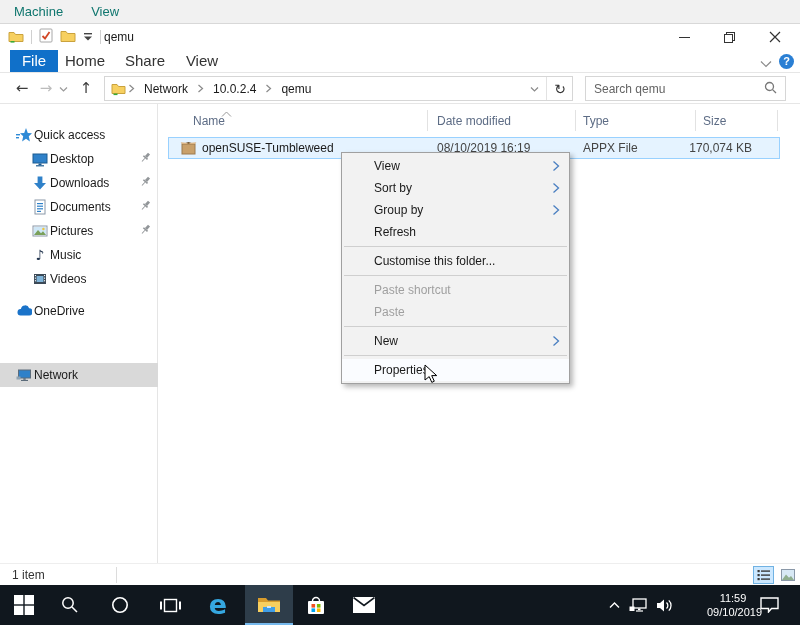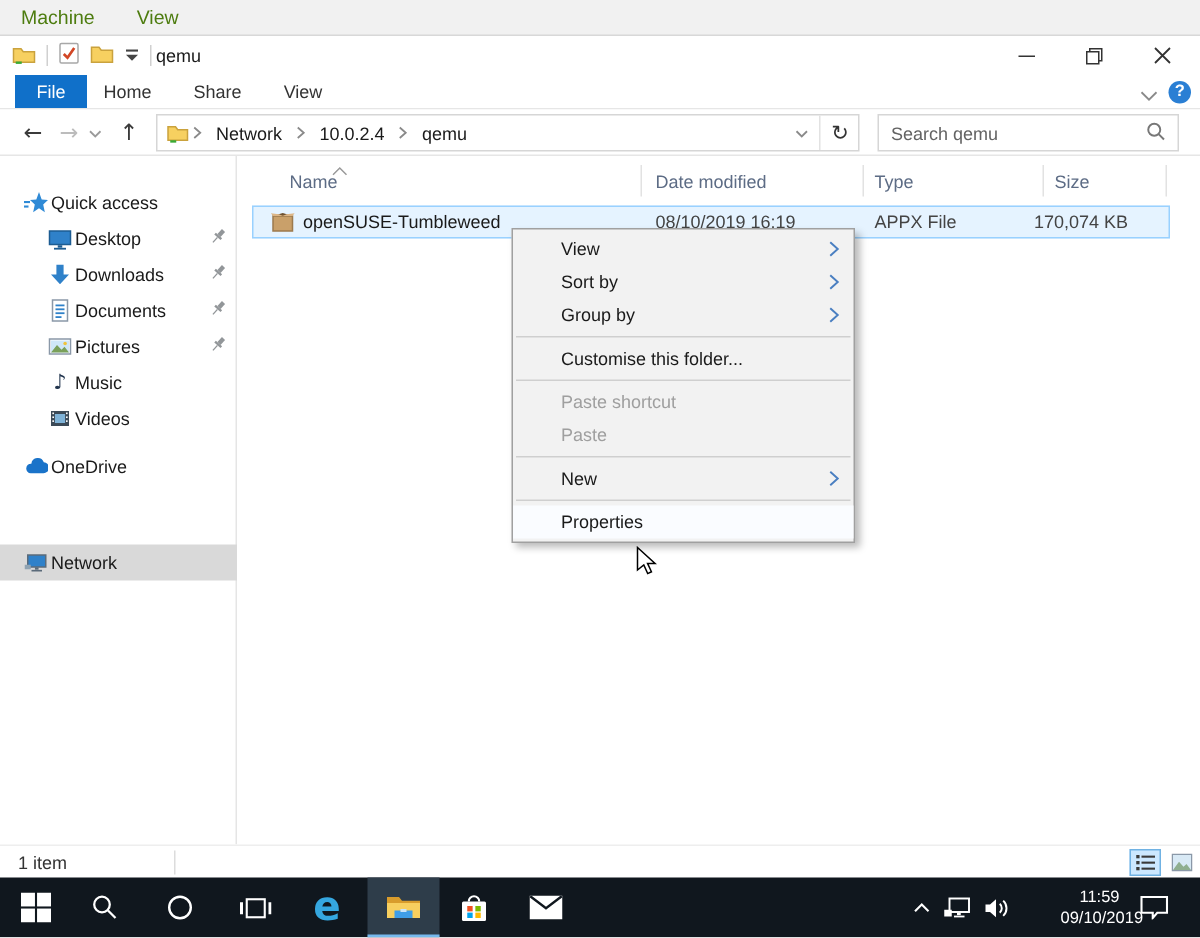--- a/index.html
+++ b/index.html
@@ -2,34 +2,34 @@
 <html><head>
 <meta charset="utf-8">
 <style>
   * { margin:0; padding:0; box-sizing:border-box; }
   body { font-family:"Liberation Sans","DejaVu Sans",sans-serif; }
   #screen { position:relative; width:800px; height:625px; background:#fff; overflow:hidden;
             font-size:12px; color:#1a1a1a; }
 
   
   .vmbar { position:absolute; left:0; top:0; width:800px; height:24px; background:#f1f1f1;
-           border-bottom:1px solid #d8d8d8; display:flex; align-items:center; font-size:13px; color:#4d7c0f; }
+           border-bottom:1px solid #d8d8d8; display:flex; align-items:center; font-size:13px; color:#0f766e; }
   .vmbar .vm-item { padding:0 14px; height:24px; line-height:24px; cursor:default; }
 
   
   .titlebar { position:absolute; left:0; top:24px; width:800px; height:26px; background:#fff; }
   .qat { position:absolute; left:8px; top:0; height:26px; display:flex; align-items:center; gap:7px; }
   .qat-sep { width:1px; height:14px; background:#d0d0d0; }
   .win-title { position:absolute; left:104px; top:6px; font-size:12px; color:#1a1a1a; }
   .wc { position:absolute; top:0; width:32px; height:26px; display:flex; align-items:center; justify-content:center; }
   .minbar { width:11px; height:1px; background:#333; }
 
   
   .tabs { position:absolute; left:0; top:50px; width:800px; height:23px; background:#fff; border-bottom:1px solid #e6e6e6; }
-  .tab { position:absolute; top:0; height:22px; line-height:22px; text-align:center; color:#333; font-size:12px; }
+  .tab { position:absolute; top:0; height:22px; line-height:22px; text-align:center; color:#333; font-size:15px; }
   .tab.active { background:#1070c9; color:#fff; }
   .ribbon-chev { position:absolute; right:28px; top:7px; }
   .help-btn { position:absolute; right:6px; top:4px; width:15px; height:15px; border-radius:50%;
               background:#2a7fd4; color:#fff; font-size:11px; font-weight:bold; text-align:center; line-height:15px; }
 
   
   .addrbar { position:absolute; left:0; top:73px; width:800px; height:31px; background:#fff; border-bottom:1px solid #e6e6e6; }
   .navbtn { position:absolute; top:4px; width:24px; height:24px; text-align:center; line-height:23px;
             font-family:"DejaVu Sans",sans-serif; font-size:15px; }
   .addrbox { position:absolute; left:104px; top:3px; width:469px; height:25px; background:#fff;
@@ -384,20 +384,23 @@
       <svg class="sub-chev" width="8" height="12">
           <polyline points="1.5,1.5 6.5,6 1.5,10.5" fill="none" stroke="#4a7fc1" stroke-width="1.3"></polyline>
         </svg>
     </div>
     <div class="menu-item">
       <span>Group by</span>
       <svg class="sub-chev" width="8" height="12">
           <polyline points="1.5,1.5 6.5,6 1.5,10.5" fill="none" stroke="#4a7fc1" stroke-width="1.3"></polyline>
         </svg>
     </div>
+    <div class="menu-item">
+      <span>Refresh</span>
+    </div>
     <div class="menu-sep"></div>
     <div class="menu-item">
       <span>Customise this folder...</span>
     </div>
     <div class="menu-sep"></div>
     <div class="menu-item disabled">
       <span>Paste shortcut</span>
     </div>
     <div class="menu-item disabled">
       <span>Paste</span>

